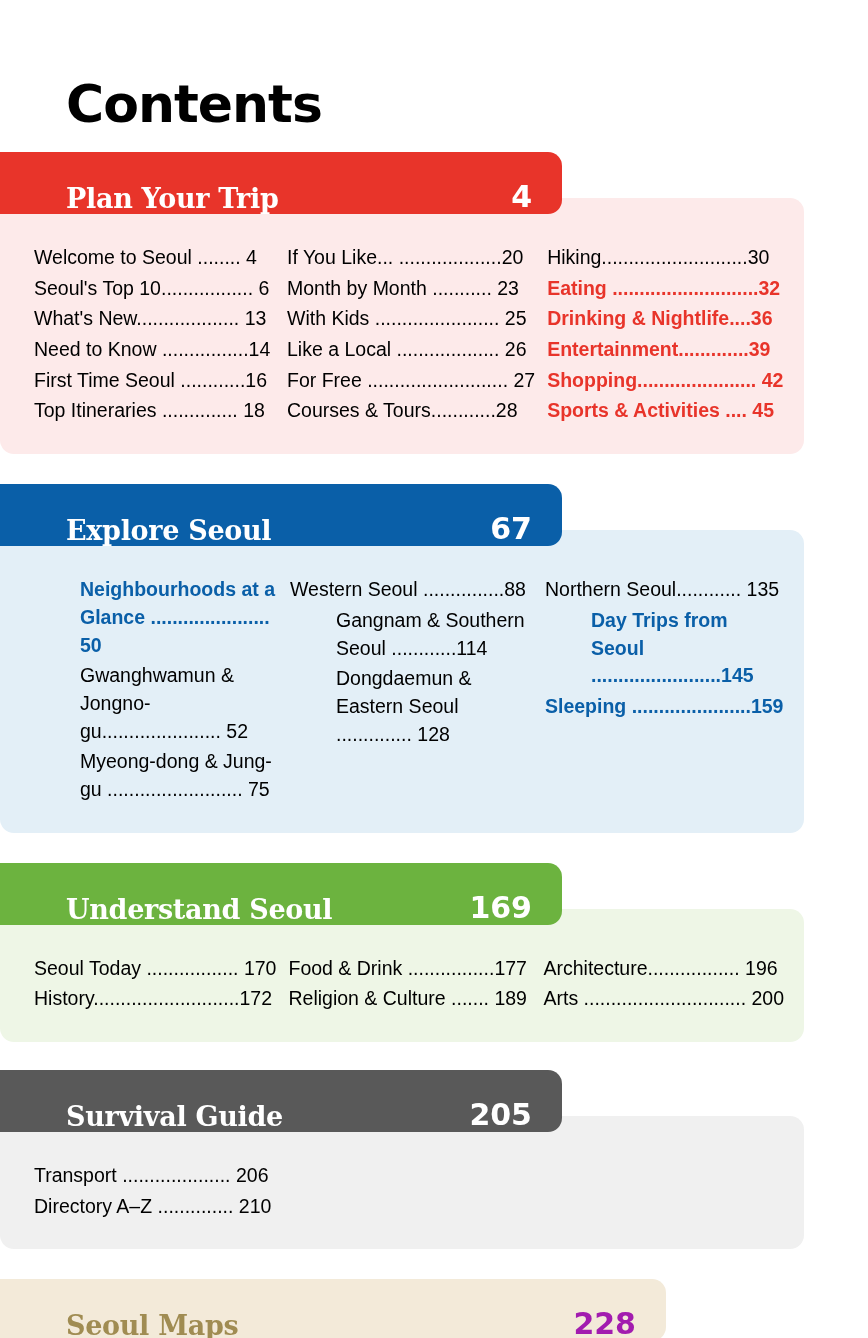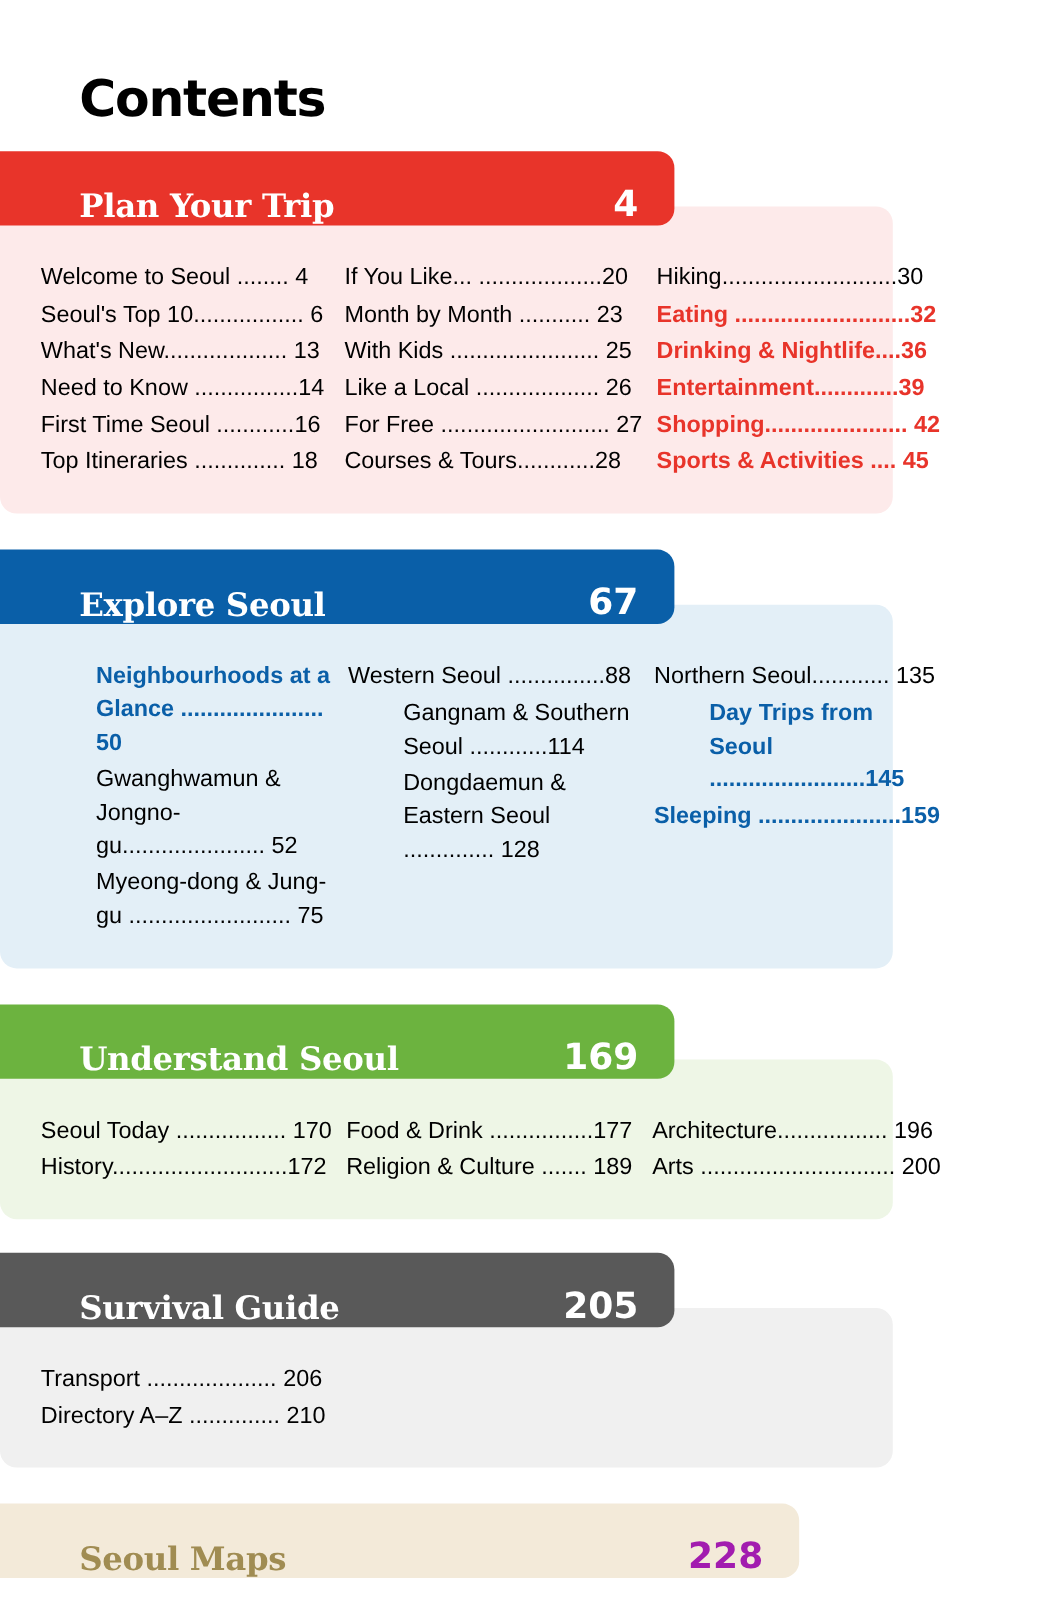--- a/index.html
+++ b/index.html
@@ -15,23 +15,23 @@
   }
   .page {
     position: relative;
     width: 868px;
     height: 1338px;
     padding: 0;
   }
   .page-title {
     font-family: "DejaVu Sans", sans-serif;
     font-weight: bold;
-    font-size: 42px;
+    font-size: 52px;
     letter-spacing: -1px;
-    margin: 62px 0 0 66px;
+    margin: 78px 0 0 66px;
     line-height: 1;
   }
 
   
   .section { position: relative; margin-top: 22px; }
 
   .panel {
     position: relative;
     border-radius: 14px;
     padding: 30px 34px 26px 34px;
@@ -67,21 +67,21 @@
     letter-spacing: -0.3px;
   }
   .bar-page {
     font-family: "DejaVu Sans", sans-serif;
     font-weight: bold;
     font-size: 30px;
   }
   .panel {
     margin-top: -16px;
     padding-top: 46px;
-    width: 744px;
+    width: 804px;
   }
 
   
   .entry {
     display: block;
     font-size: 19.5px;
     line-height: 1.42;
     margin-bottom: 3px;
     white-space: nowrap;
   }

